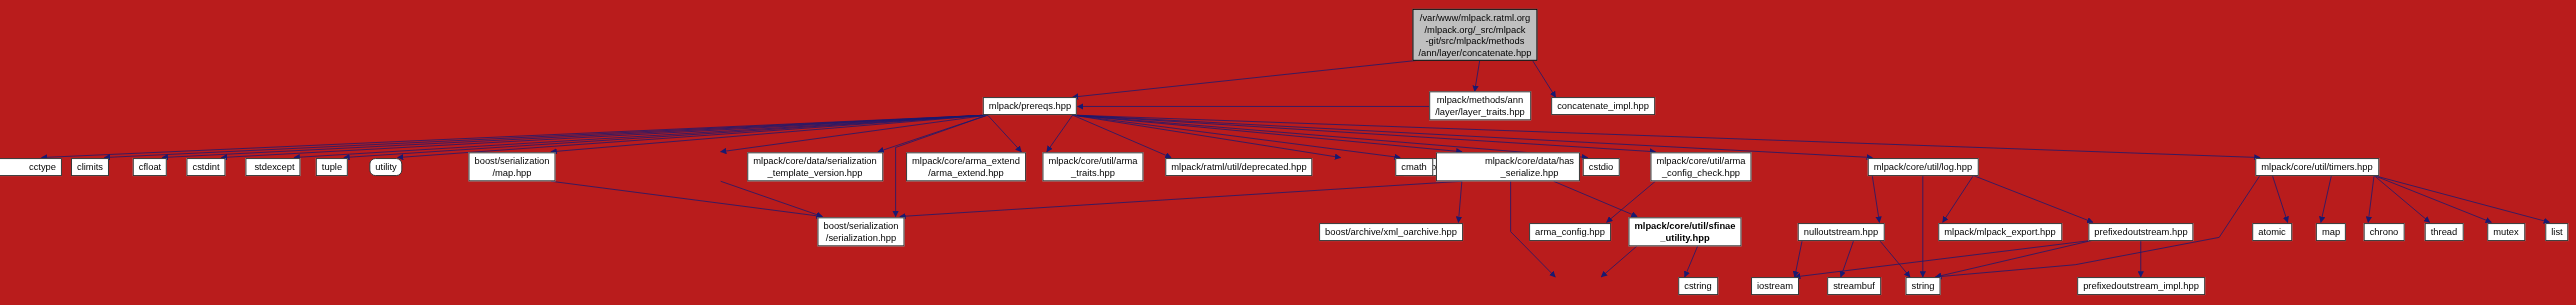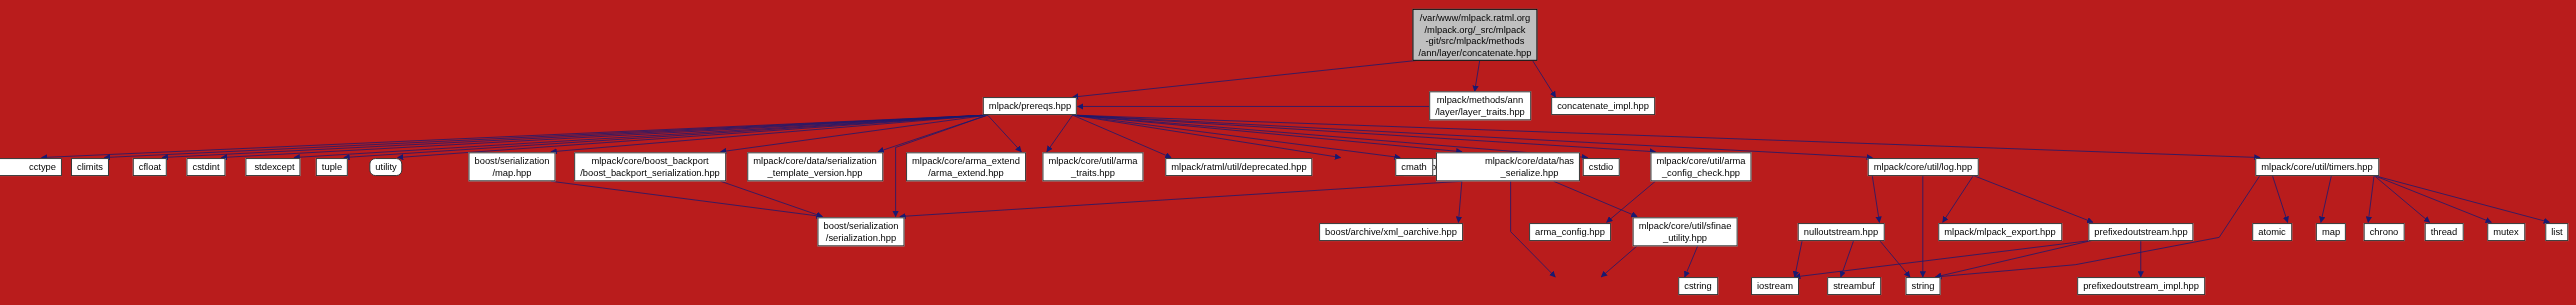--- a/index.html
+++ b/index.html
@@ -117,43 +117,41 @@
     <div class="node" style="left: 1603px; top: 106px;">concatenate_impl.hpp</div>
     <div class="node" style="left: 27px; top: 167px; padding-left: 36px;">cctype</div>
     <div class="node" style="left: 90px; top: 167px;">climits</div>
     <div class="node" style="left: 150px; top: 167px;">cfloat</div>
     <div class="node" style="left: 206px; top: 167px;">cstdint</div>
     <div class="node" style="left: 273px; top: 167px; padding-left: 8px;">stdexcept</div>
     <div class="node" style="left: 332px; top: 167px;">tuple</div>
     <div class="node" style="left: 386px; top: 167px; border-radius: 6px;">utility</div>
     <div class="node" style="left: 512px; top: 167px;">boost/serialization
 /map.hpp</div>
-    <div class="node" style="left: 650px; top: 167px;">mlpack/core/boost_backport
-/boost_backport_serialization.hpp</div>
     <div class="node" style="left: 966px; top: 167px;">mlpack/core/arma_extend
 /arma_extend.hpp</div>
     <div class="node" style="left: 815px; top: 167px;">mlpack/core/data/serialization
 _template_version.hpp</div>
     <div class="node" style="left: 1093px; top: 167px;">mlpack/core/util/arma
 _traits.hpp</div>
     <div class="node" style="left: 1239px; top: 167px;">mlpack/ratml/util/deprecated.hpp</div>
     <div class="node" style="left: 1423px; top: 167px;">cstdlib</div>
     <div class="node" style="left: 1414px; top: 167px;">cmath</div>
     <div class="node" style="left: 1508px; top: 167px; padding-left: 48px;">mlpack/core/data/has
 _serialize.hpp</div>
     <div class="node" style="left: 1601px; top: 167px;">cstdio</div>
     <div class="node" style="left: 1701px; top: 167px;">mlpack/core/util/arma
 _config_check.hpp</div>
     <div class="node" style="left: 1923px; top: 167px;">mlpack/core/util/log.hpp</div>
     <div class="node" style="left: 2317px; top: 167px;">mlpack/core/util/timers.hpp</div>
     <div class="node" style="left: 861px; top: 232px;">boost/serialization
 /serialization.hpp</div>
     <div class="node" style="left: 1391px; top: 232px;">boost/archive/xml_oarchive.hpp</div>
     <div class="node" style="left: 1570px; top: 232px;">arma_config.hpp</div>
-    <div class="node" style="left: 1685px; top: 232px;">mlpack/core/util/sfinae
+    <div class="node" style="left: 1685px; top: 232px; font-weight: bold;">mlpack/core/util/sfinae
 _utility.hpp</div>
     <div class="node" style="left: 1841px; top: 232px;">nulloutstream.hpp</div>
     <div class="node" style="left: 2000px; top: 232px;">mlpack/mlpack_export.hpp</div>
     <div class="node" style="left: 2141px; top: 232px;">prefixedoutstream.hpp</div>
     <div class="node" style="left: 2272px; top: 232px;">atomic</div>
     <div class="node" style="left: 2331px; top: 232px;">map</div>
     <div class="node" style="left: 2384px; top: 232px;">chrono</div>
     <div class="node" style="left: 2444px; top: 232px;">thread</div>
     <div class="node" style="left: 2506px; top: 232px;">mutex</div>
     <div class="node" style="left: 2557px; top: 232px;">list</div>

